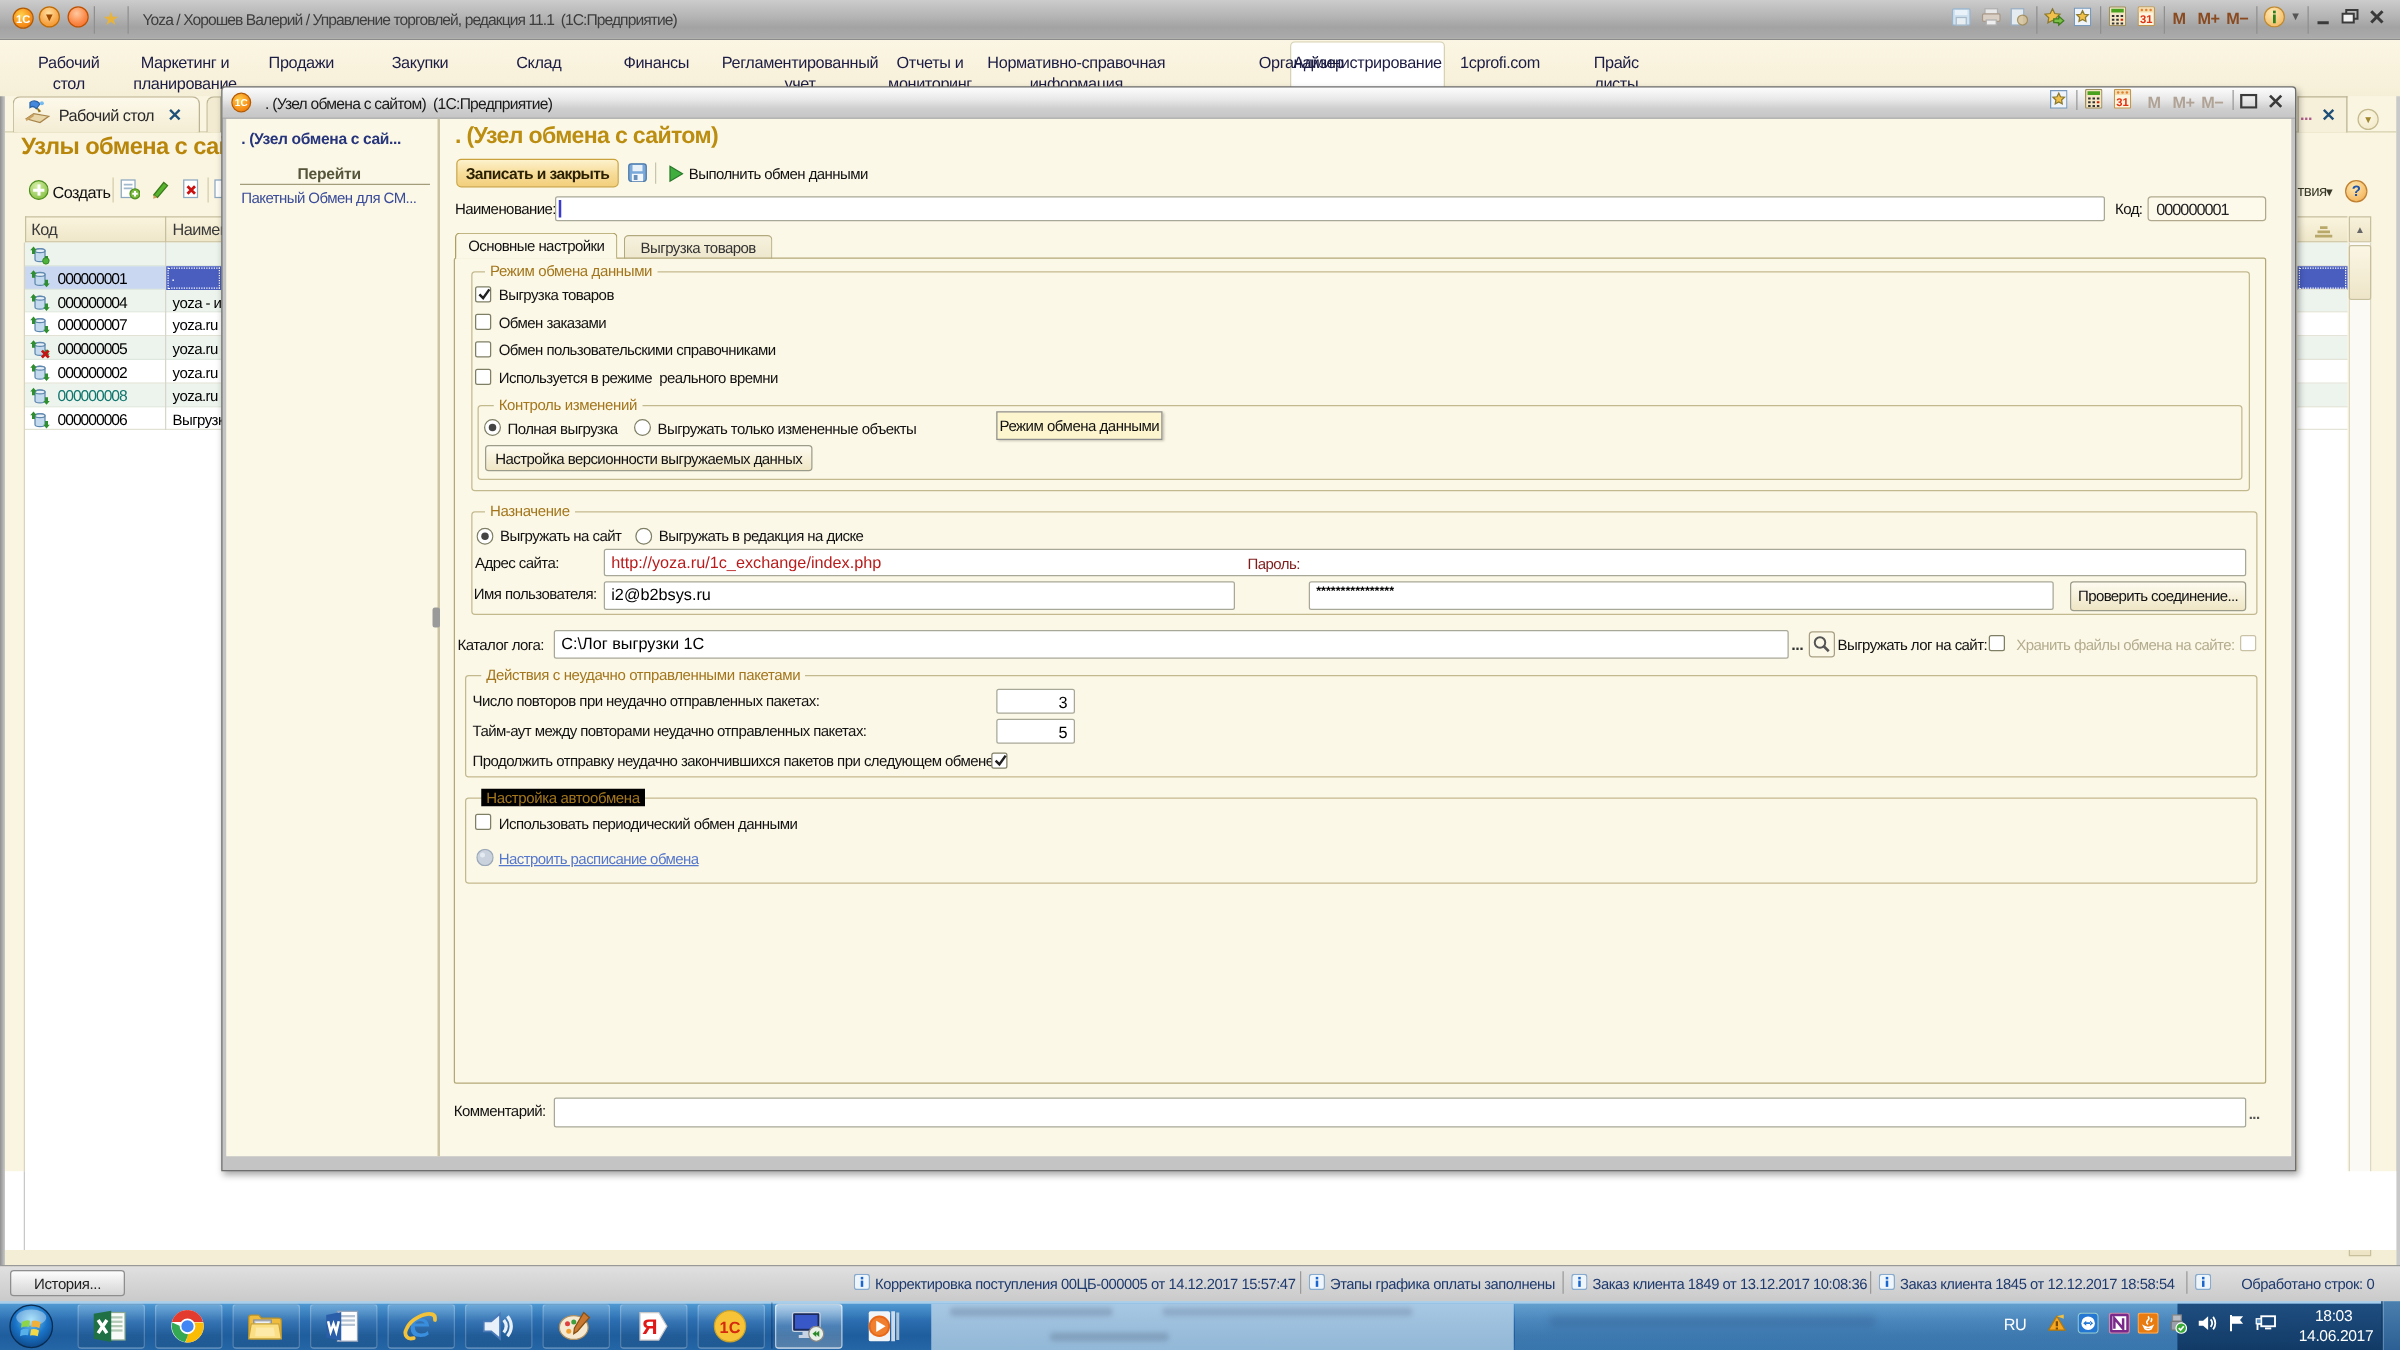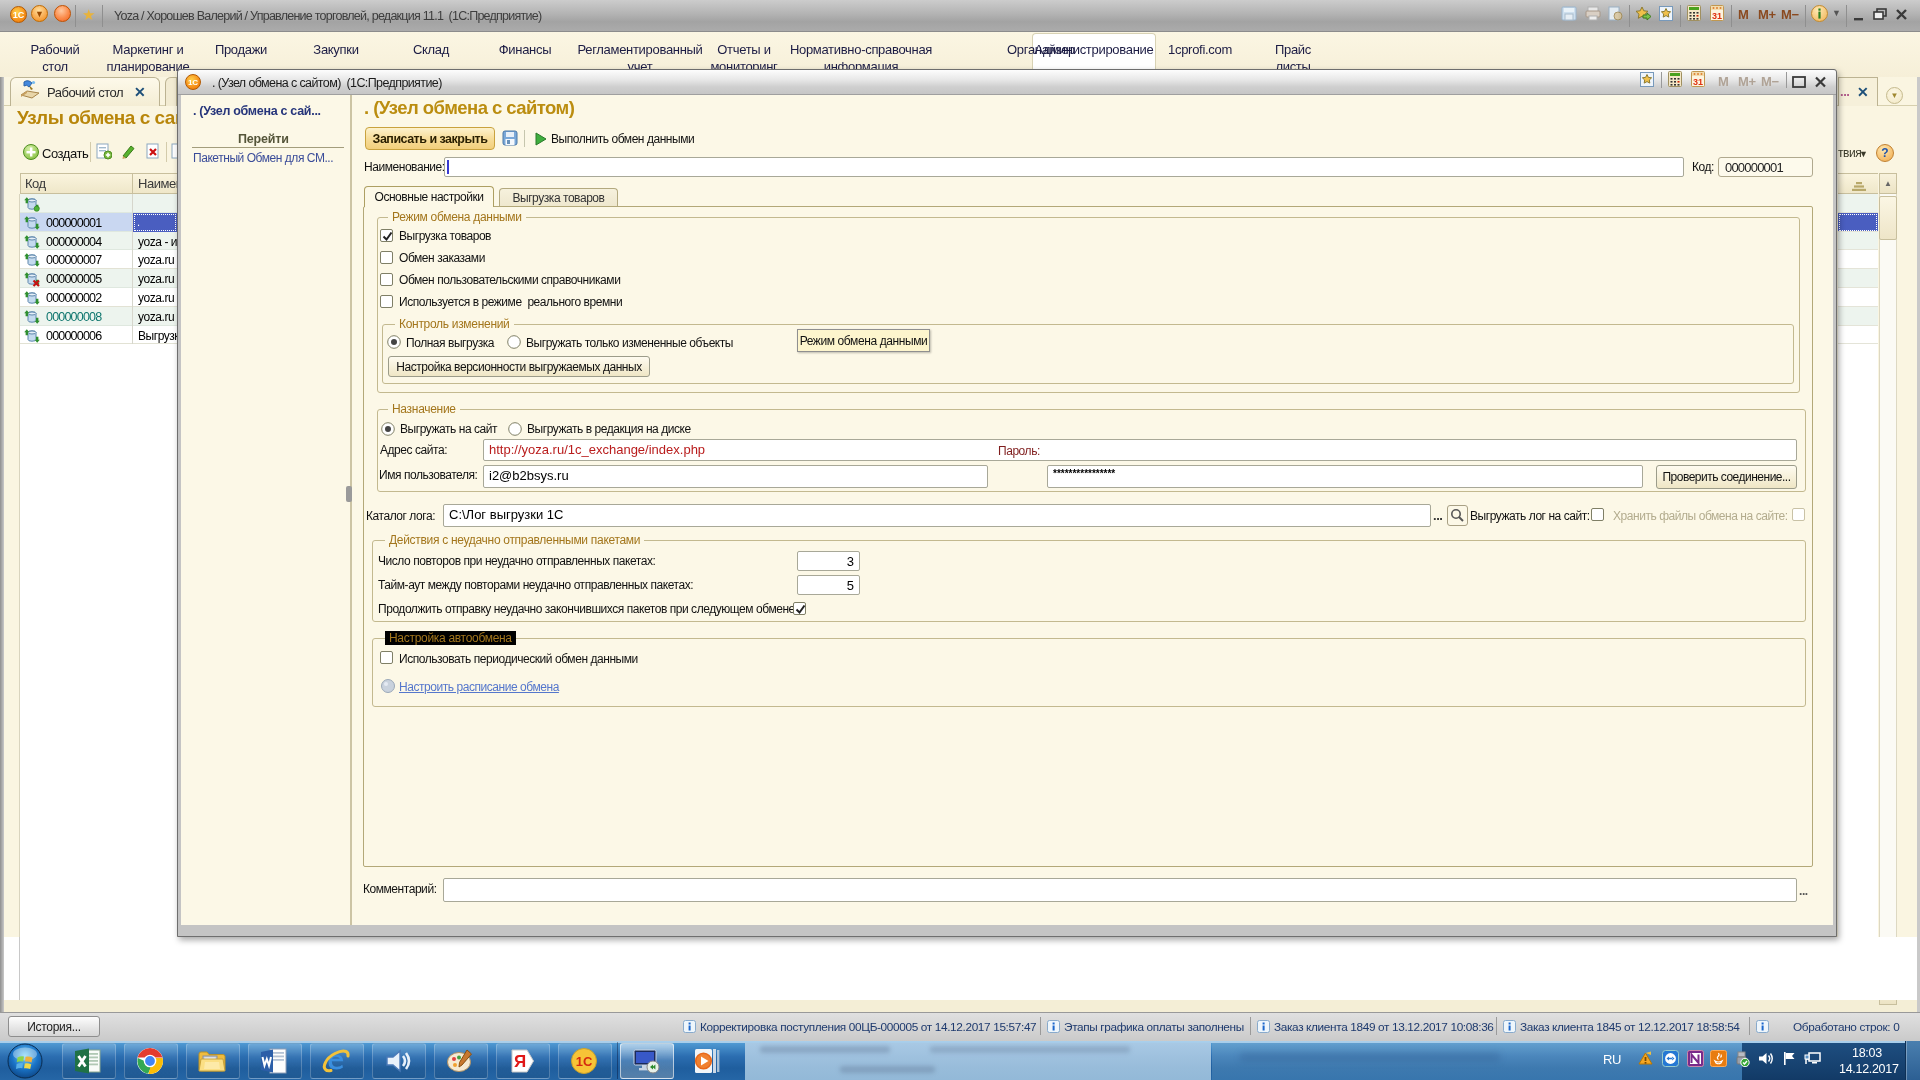--- a/index.html
+++ b/index.html
@@ -608,13 +608,13 @@
       <rect x="3" y="2" width="1.6" height="13" fill="#fff"></rect>
       <path d="M4.6 3 L13.5 3 L11 6 L13.5 9 L4.6 9z" fill="#fff"></path>
     </svg></div>
 <div class="abs " style="left:1804px;top:1050px;width:18px;height:17px;z-index:43;"><svg width="18" height="17" viewBox="0 0 18 17">
       <rect x="5" y="3" width="11" height="8" fill="none" stroke="#fff" stroke-width="1.5"></rect>
       <rect x="8" y="12" width="5" height="1.5" fill="#fff"></rect>
       <path d="M2 14 L2 9 L5 9" stroke="#fff" stroke-width="1.5" fill="none"></path>
       <rect x="1" y="5" width="4" height="4" fill="#5a92c8" stroke="#fff"></rect>
     </svg></div>
 <div class="abs" style="left:1852px;top:1046px;font-size:12.5px;letter-spacing:-0.3px;color:#fff;font-weight:normal;white-space:nowrap;z-index:43;">18:03</div>
-<div class="abs" style="left:1839px;top:1062px;font-size:12.5px;letter-spacing:-0.3px;color:#fff;font-weight:normal;white-space:nowrap;z-index:43;">14.12.2017</div>
+<div class="abs" style="left:1839px;top:1062px;font-size:12.5px;letter-spacing:-0.3px;color:#fff;font-weight:normal;white-space:nowrap;z-index:43;">14.06.2017</div>
 
 </body></html>

